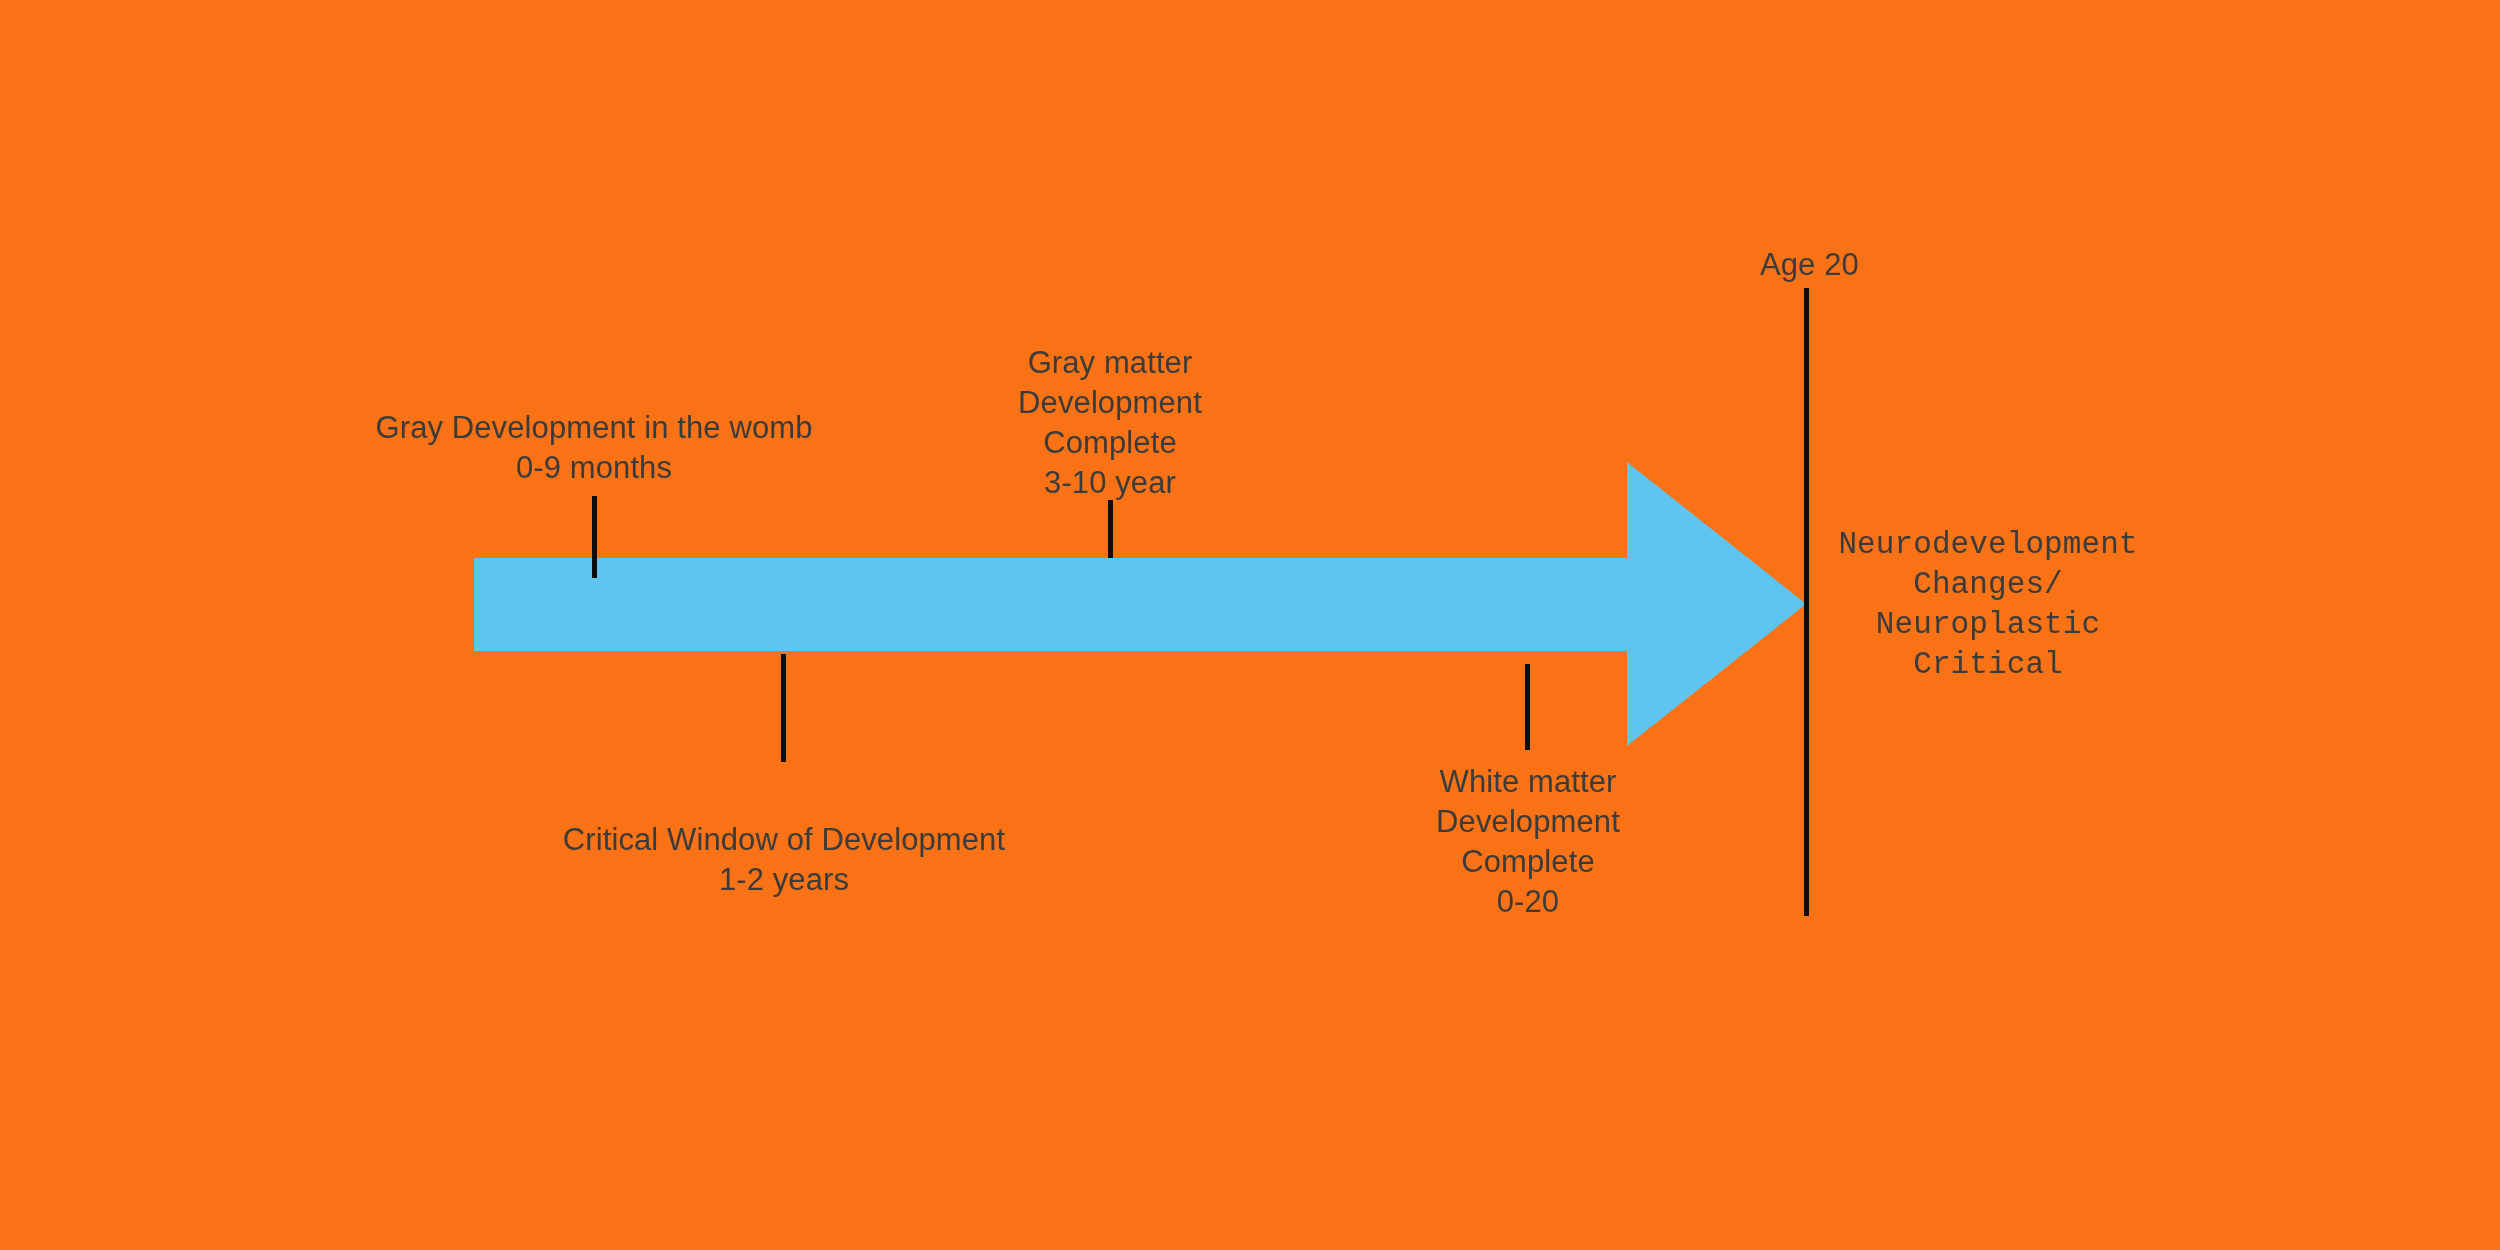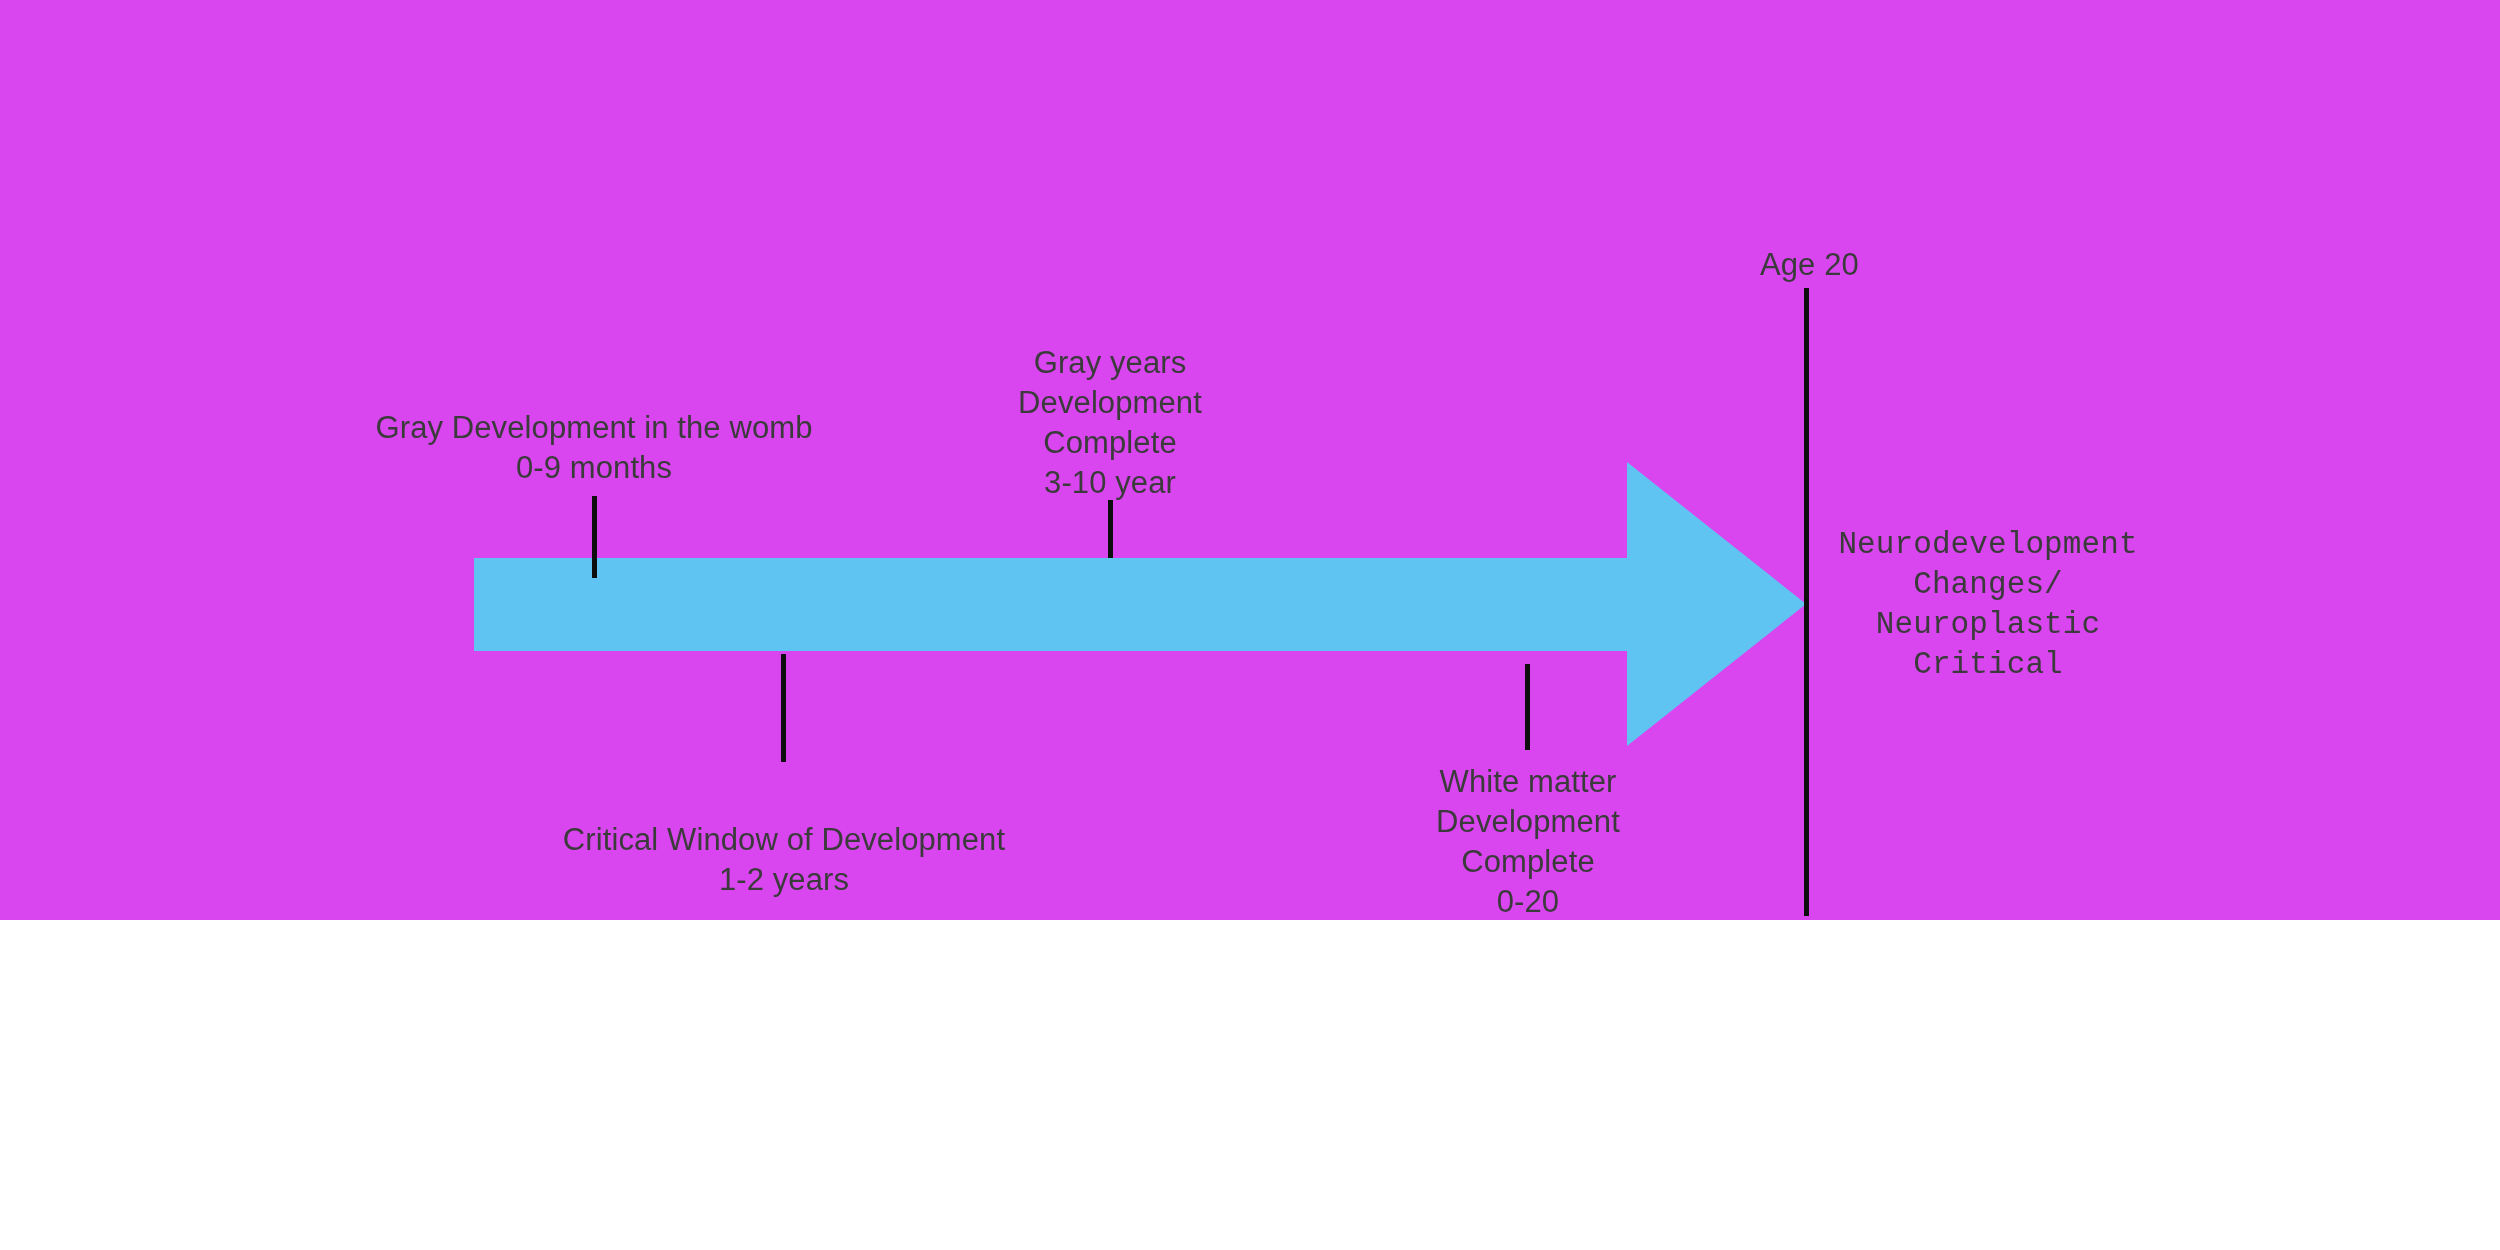--- a/index.html
+++ b/index.html
@@ -6,22 +6,22 @@
     margin: 0;
     padding: 0;
     background: #ffffff;
   }
   body {
     font-family: "Liberation Sans", sans-serif;
   }
   #canvas {
     position: relative;
     width: 2500px;
-    height: 920px;
-    background: #d946ef;
+    height: 1250px;
+    background: #f97316;
     overflow: hidden;
   }
   .label {
     position: absolute;
     color: #3b3b3b;
     font-size: 31px;
     line-height: 40px;
     white-space: nowrap;
     text-align: center;
     font-weight: 400;
@@ -75,21 +75,21 @@
     <span class="line">Critical</span>
   </div>
 
   <div class="label-block" style="left:344px; top:408px; width:500px;">
     <span class="line">Gray Development in the womb</span>
     <span class="line">0-9 months</span>
   </div>
   <div class="tick" style="left:592px; top:496px; width:5px; height:82px;"></div>
 
   <div class="label-block" style="left:960px; top:343px; width:300px;">
-    <span class="line">Gray years</span>
+    <span class="line">Gray matter</span>
     <span class="line">Development</span>
     <span class="line">Complete</span>
     <span class="line">3-10 year</span>
   </div>
   <div class="tick" style="left:1108px; top:500px; width:5px; height:58px;"></div>
 
   <div class="tick" style="left:781px; top:654px; width:5px; height:108px;"></div>
   <div class="label-block" style="left:534px; top:820px; width:500px;">
     <span class="line">Critical Window of Development</span>
     <span class="line">1-2 years</span>

